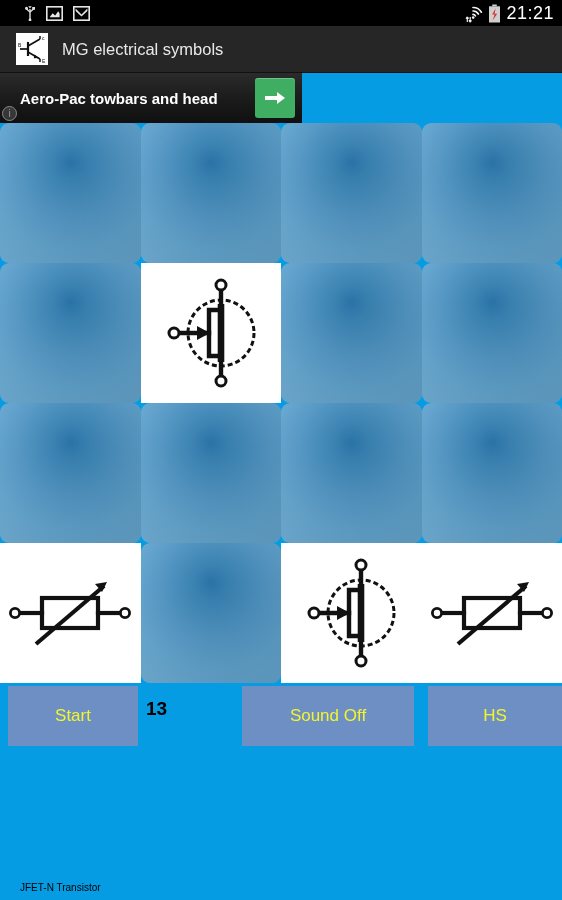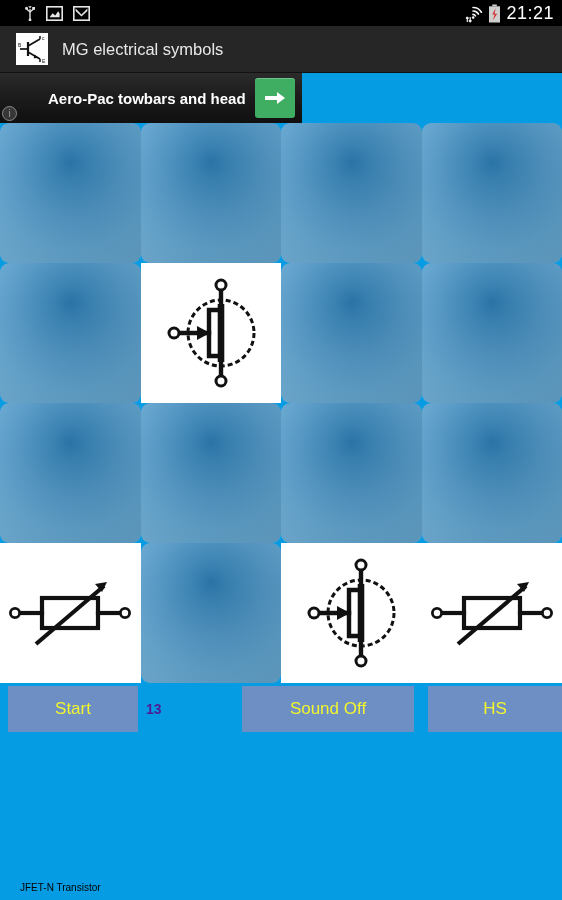--- a/index.html
+++ b/index.html
@@ -36,21 +36,21 @@
     position:relative; display:block;
   }
   #app-title{
     color:#e8e8e8; font-size:16.5px; margin-left:14px; font-weight:400;
   }
 
   
   #ad-banner{
     position:absolute; top:73px; left:0; width:302px; height:50px;
     background:linear-gradient(180deg,#2b2b2b 0%,#1a1a1a 55%,#101010 100%);
-    display:flex; align-items:center; overflow:hidden;padding-left:28px;
+    display:flex; align-items:center; overflow:hidden;
   }
   #ad-text{
     color:#fff; font-weight:bold; font-size:15px; margin-left:20px;
     white-space:nowrap; flex:1;
   }
   #ad-cta{
     width:40px; height:40px; margin-right:7px; flex:0 0 40px;
     background:#3FAE63; border-radius:3px;
     display:flex; align-items:center; justify-content:center;
     box-shadow:inset 0 1px 0 rgba(255,255,255,.25);
@@ -85,29 +85,29 @@
     position:absolute; inset:0; display:flex;
     align-items:center; justify-content:center;
   }
   .card .sym svg{ display:block; }
 
   
   #button-bar{
     position:absolute; top:686px; left:0; width:562px; height:46px;
   }
   .gbtn{
-    position:absolute; top:0; height:46px; background:#6E8FC4;
+    position:absolute; top:0; height:60px; background:#6E8FC4;
     color:#F2F52E; font-size:17px;
     display:flex; align-items:center; justify-content:center;
   }
   #btn-start{ left:8px;   width:130px; }
   #score-box{
     position:absolute; top:0; left:140px; width:100px; height:46px;
     display:flex; align-items:center; padding-left:6px;
-    color:#4c1d95; font-size:14px; font-weight:bold;
+    color:#000000; font-size:19px; font-weight:bold;
   }
   #btn-sound{ left:242px; width:172px; }
   #btn-hs{    left:428px; width:134px; }
 
   
   #answer-label{
     position:absolute; left:20px; top:882px;
     color:#000000; font-size:10px;
   }
 </style>

